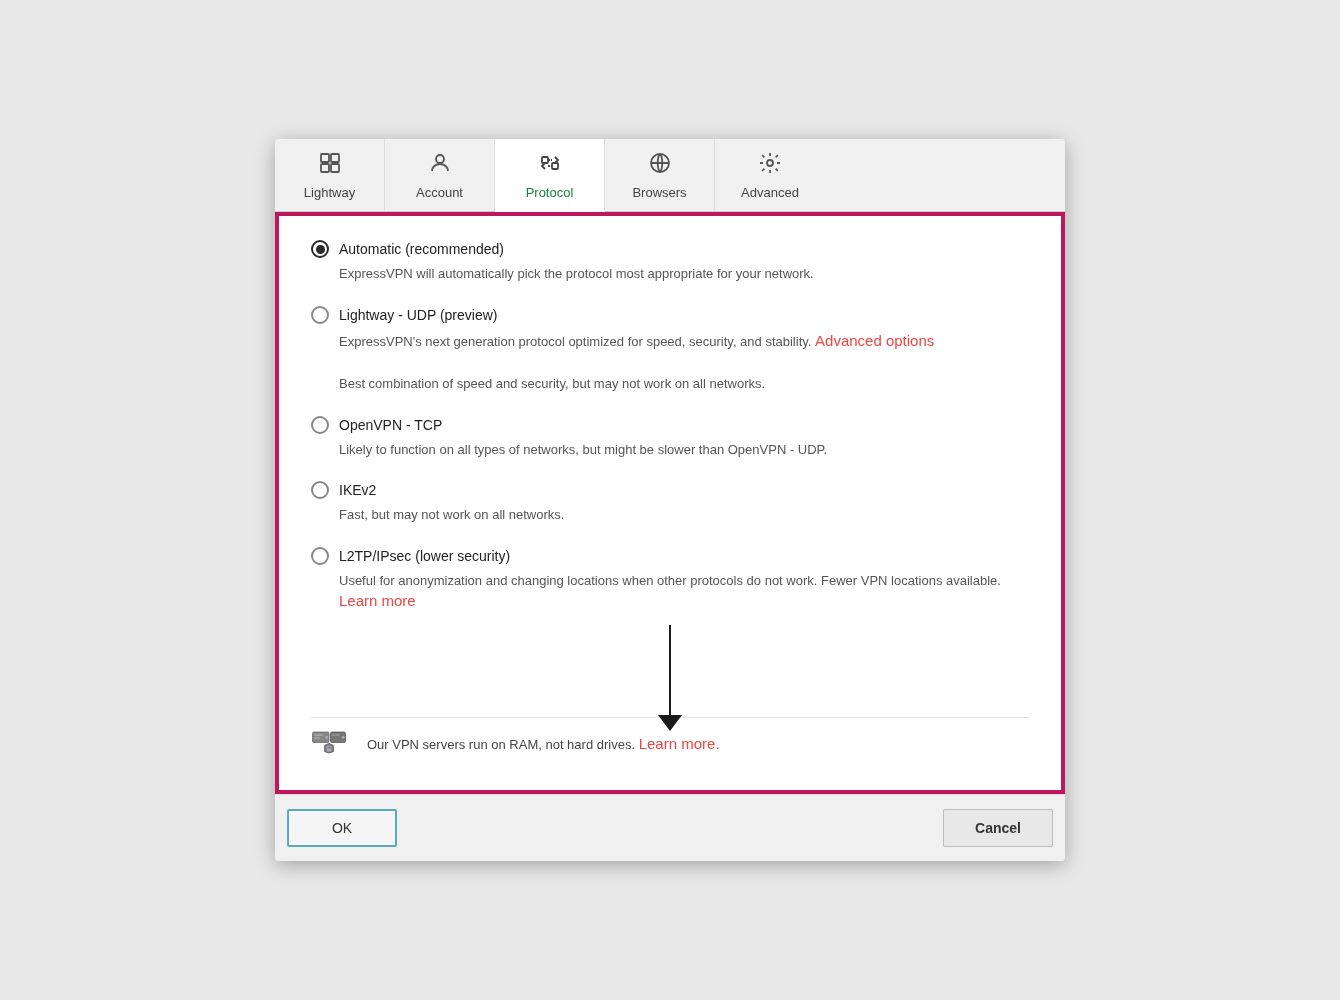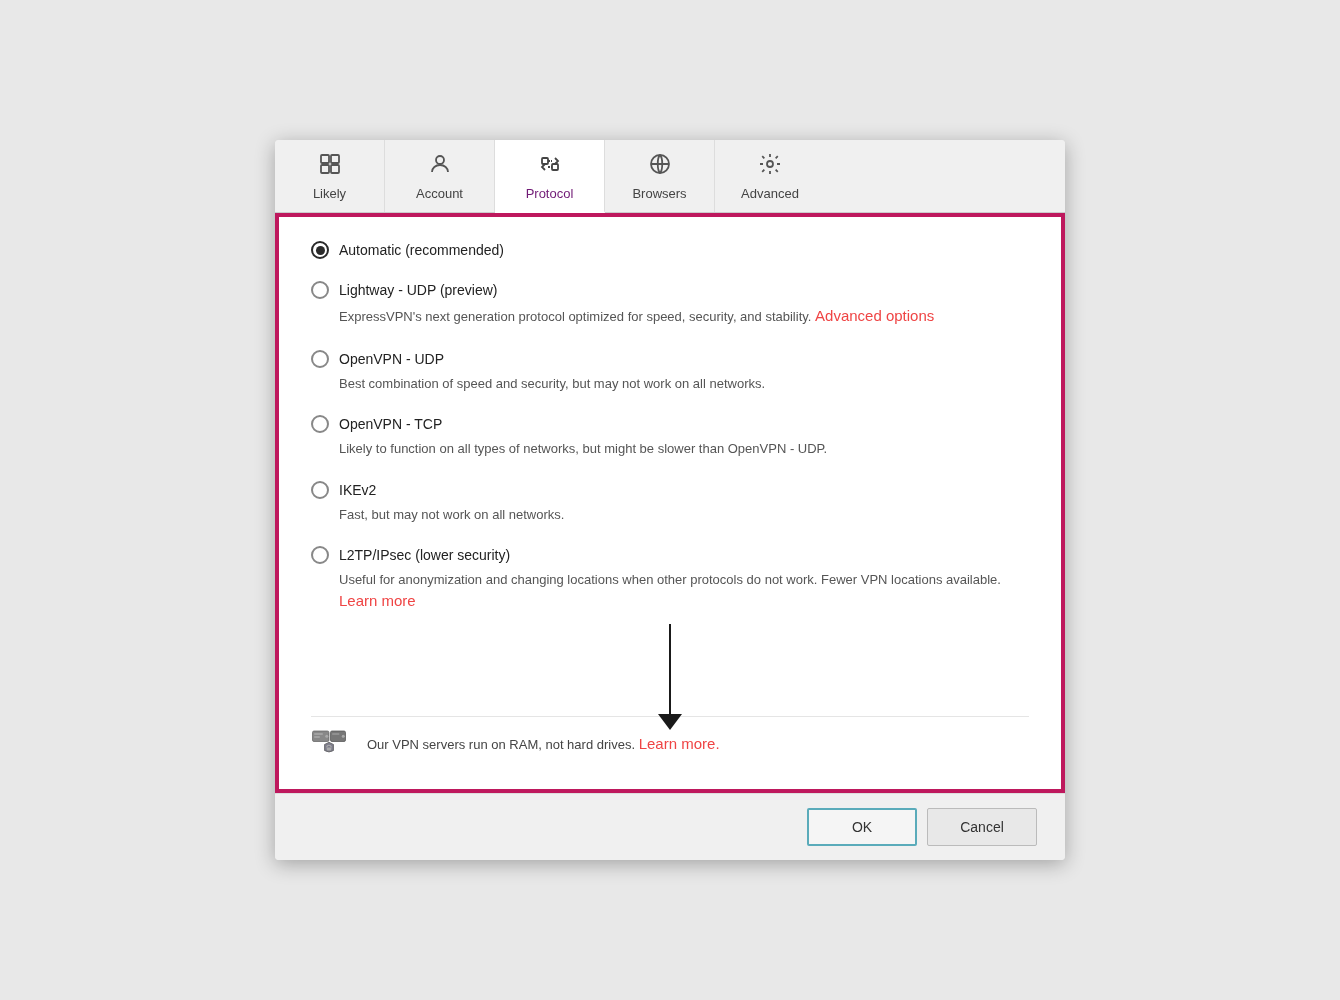--- a/index.html
+++ b/index.html
@@ -35,21 +35,21 @@
       color: #444;
       font-size: 13px;
       gap: 6px;
       border-right: 1px solid #ddd;
     }
     .tab:last-child { border-right: none; }
     .tab.active {
       background: #ffffff;
       border-bottom: 2px solid #ffffff;
       margin-bottom: -1px;
-      color: #701a75;
+      color: #15803d;
     }
     .tab-icon {
       font-size: 22px;
       line-height: 1;
     }
     
     .content {
       background: #ffffff;
       padding: 24px 32px 28px;
       border: 4px solid #be185d;
@@ -124,42 +124,43 @@
       width: 36px;
       height: 28px;
     }
     .ram-text {
       font-size: 13px;
       color: #444;
     }
     
     .footer {
       display: flex;
-      justify-content: flex-end;
+      justify-content: space-between;
       gap: 10px;
-      padding: 14px 28px;
+      padding: 14px 12px;
       background: #f0f0f0;
       border-top: 1px solid #ddd;
     }
     .btn {
       min-width: 110px;
       padding: 9px 24px;
       font-size: 14px;
       cursor: pointer;
       border-radius: 2px;
     }
     .btn-ok {
       background: #f5f5f5;
       border: 2px solid #5aabba;
       color: #333;
     }
     .btn-cancel {
       background: #e8e8e8;
       border: 1px solid #bbb;
       color: #333;
+      font-weight: bold;
     }
     
     .arrow-container {
       position: relative;
       height: 0;
     }
     .arrow-annotation {
       position: absolute;
       left: 50%;
       transform: translateX(-50%);
@@ -191,21 +192,21 @@
 
     <div class="tab">
       <span class="tab-icon">
         <svg width="24" height="24" viewBox="0 0 24 24" fill="none" stroke="#555" stroke-width="1.8">
           <rect x="3" y="3" width="8" height="8" rx="1"></rect>
           <rect x="13" y="3" width="8" height="8" rx="1"></rect>
           <rect x="3" y="13" width="8" height="8" rx="1"></rect>
           <rect x="13" y="13" width="8" height="8" rx="1"></rect>
         </svg>
       </span>
-      <span>Likely</span>
+      <span>Lightway</span>
     </div>
 
     <div class="tab">
       <span class="tab-icon">
         <svg width="24" height="24" viewBox="0 0 24 24" fill="none" stroke="#555" stroke-width="1.8">
           <circle cx="12" cy="8" r="4"></circle>
           <path d="M4 20c0-4 3.6-7 8-7s8 3 8 7"></path>
         </svg>
       </span>
       <span>Account</span>
@@ -247,38 +248,35 @@
     </div>
   </div>
 
   <div class="content">
 
     <div class="option">
       <div class="option-header">
         <div class="radio-btn checked"></div>
         <span class="option-label">Automatic (recommended)</span>
       </div>
+      <div class="option-desc">ExpressVPN will automatically pick the protocol most appropriate for your network.</div>
     </div>
 
     <div class="option">
       <div class="option-header">
         <div class="radio-btn"></div>
         <span class="option-label">Lightway - UDP (preview)</span>
       </div>
       <div class="option-desc">
         <span>ExpressVPN's next generation protocol optimized for speed, security, and stability.</span>
         <a class="link" href="#">Advanced options</a>
       </div>
     </div>
 
     <div class="option">
-      <div class="option-header">
-        <div class="radio-btn"></div>
-        <span class="option-label">OpenVPN - UDP</span>
-      </div>
       <div class="option-desc">Best combination of speed and security, but may not work on all networks.</div>
     </div>
 
     <div class="option">
       <div class="option-header">
         <div class="radio-btn"></div>
         <span class="option-label">OpenVPN - TCP</span>
       </div>
       <div class="option-desc">Likely to function on all types of networks, but might be slower than OpenVPN - UDP.</div>
     </div>

